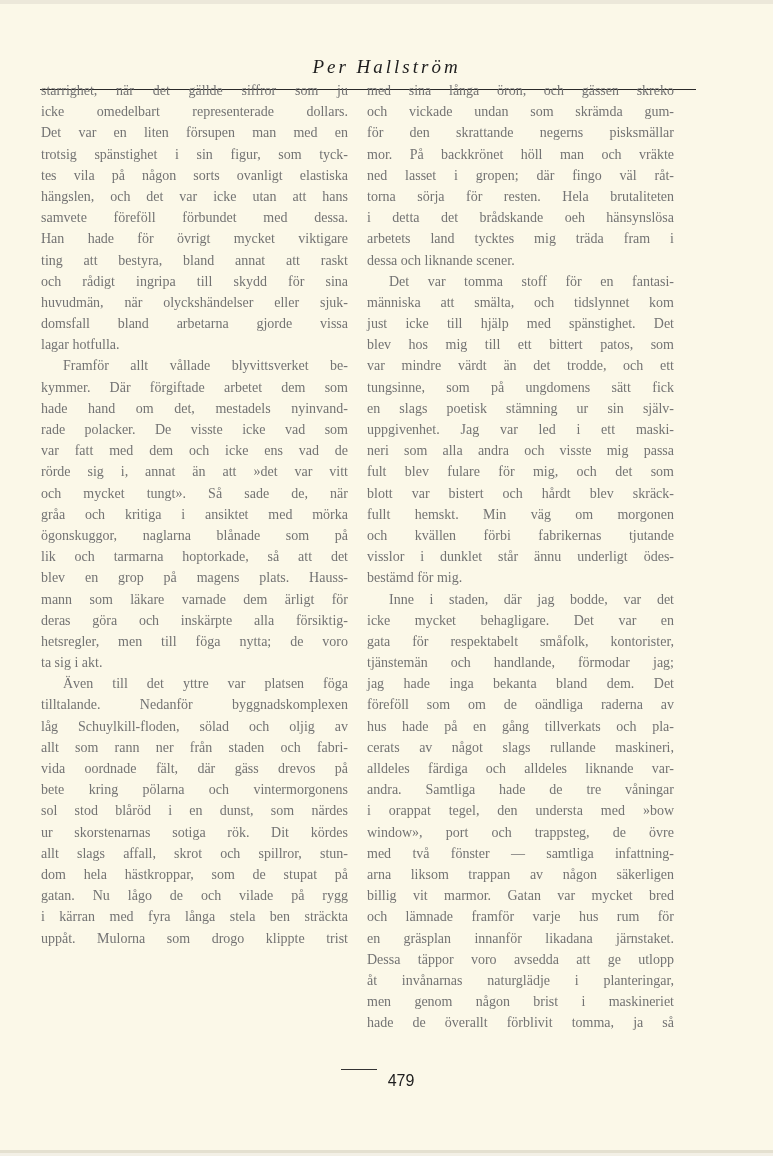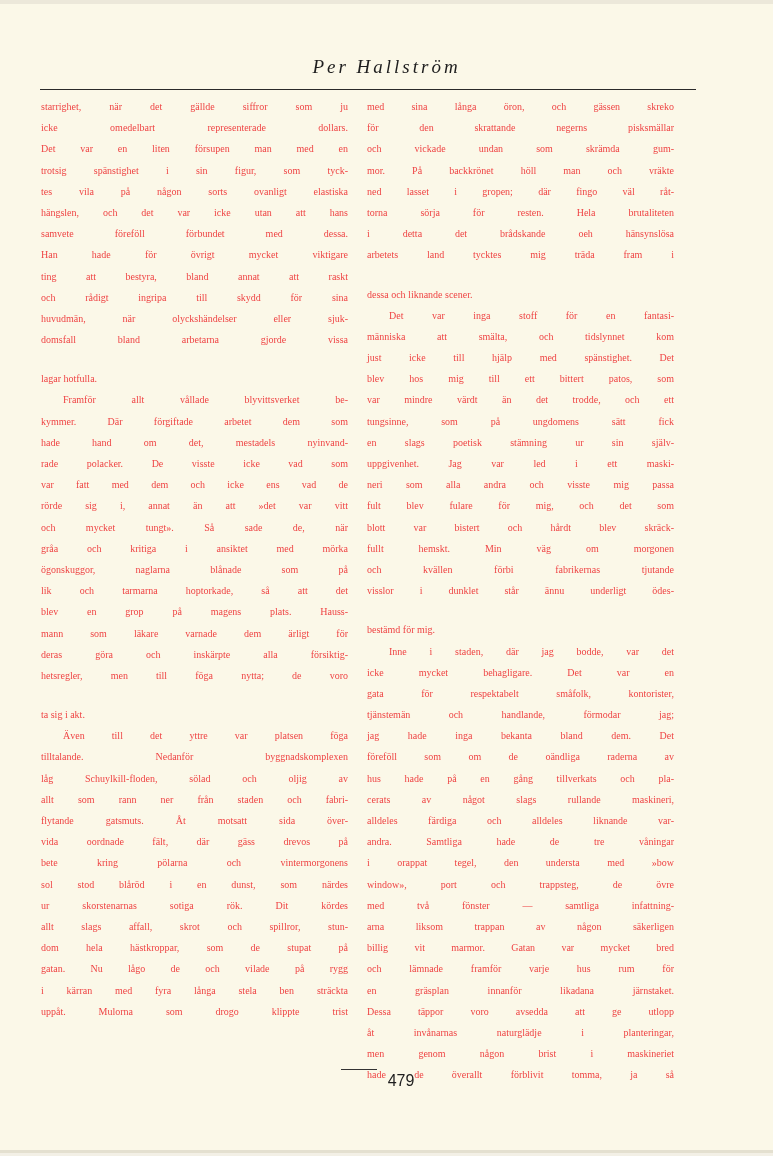--- a/index.html
+++ b/index.html
@@ -27,34 +27,34 @@
     font-style: italic;
     font-size: 19px;
     letter-spacing: 3px;
     color: #1e1e1e;
   }
   .header-rule {
     position: absolute; left: 40px; top: 89px; width: 656px; height: 0;
     border-top: 1.5px solid #2a2a2a;
   }
   .column {
-    position: absolute; top: 96px; width: 307px;
+    position: absolute; top: 80px; width: 307px;
     font-family: "Liberation Serif", "DejaVu Serif", serif;
-    font-size: 10px;
+    font-size: 14px;
     line-height: 21.2px;
-    color: #ef4444;
+    color: #737373;
   }
   .col-left { left: 41px; }
   .col-right { left: 367px; }
   .line {
     display: block; white-space: nowrap;
     text-align: justify; text-align-last: justify;
     height: 21.2px;
   }
-  .line.last { text-align-last: left; margin-top: 18px; }
+  .line.last { text-align-last: left; }
   .line.indent { padding-left: 22px; }
   .footer-rule {
     position: absolute; left: 341px; top: 1069px; width: 36px; height: 0;
     border-top: 1.5px solid #333;
   }
   .page-number {
     position: absolute; left: 340px; top: 1072px; width: 40px;
     text-align: center;
     font-family: "Liberation Sans", "DejaVu Sans", sans-serif;
     font-size: 16px; color: #1e1e1e; margin-left: 41px;
@@ -95,42 +95,41 @@
       <span class="line">lik och tarmarna hoptorkade, så att det</span>
       <span class="line">blev en grop på magens plats. Hauss-</span>
       <span class="line">mann som läkare varnade dem ärligt för</span>
       <span class="line">deras göra och inskärpte alla försiktig-</span>
       <span class="line">hetsregler, men till föga nytta; de voro</span>
       <span class="line last">ta sig i akt.</span>
       <span class="line indent">Även till det yttre var platsen föga</span>
       <span class="line">tilltalande. Nedanför byggnadskomplexen</span>
       <span class="line">låg Schuylkill-floden, sölad och oljig av</span>
       <span class="line">allt som rann ner från staden och fabri-</span>
-      <span class="line">flytande gatsmuts. Åt motsatt sida över-</span>
       <span class="line">vida oordnade fält, där gäss drevos på</span>
       <span class="line">bete kring pölarna och vintermorgonens</span>
       <span class="line">sol stod blåröd i en dunst, som närdes</span>
       <span class="line">ur skorstenarnas sotiga rök. Dit kördes</span>
       <span class="line">allt slags affall, skrot och spillror, stun-</span>
       <span class="line">dom hela hästkroppar, som de stupat på</span>
       <span class="line">gatan. Nu lågo de och vilade på rygg</span>
       <span class="line">i kärran med fyra långa stela ben sträckta</span>
       <span class="line">uppåt. Mulorna som drogo klippte trist</span>
     </div>
   <div class="column col-right" id="col-right">
       <span class="line">med sina långa öron, och gässen skreko</span>
+      <span class="line">och vickade undan som skrämda gum-</span>
       <span class="line">för den skrattande negerns pisksmällar</span>
-      <span class="line">och vickade undan som skrämda gum-</span>
       <span class="line">mor. På backkrönet höll man och vräkte</span>
       <span class="line">ned lasset i gropen; där fingo väl råt-</span>
       <span class="line">torna sörja för resten. Hela brutaliteten</span>
       <span class="line">i detta det brådskande oeh hänsynslösa</span>
       <span class="line">arbetets land tycktes mig träda fram i</span>
       <span class="line last">dessa och liknande scener.</span>
-      <span class="line indent">Det var inga stoff för en fantasi-</span>
+      <span class="line indent">Det var tomma stoff för en fantasi-</span>
       <span class="line">människa att smälta, och tidslynnet kom</span>
       <span class="line">just icke till hjälp med spänstighet. Det</span>
       <span class="line">blev hos mig till ett bittert patos, som</span>
       <span class="line">var mindre värdt än det trodde, och ett</span>
       <span class="line">tungsinne, som på ungdomens sätt fick</span>
       <span class="line">en slags poetisk stämning ur sin själv-</span>
       <span class="line">uppgivenhet. Jag var led i ett maski-</span>
       <span class="line">neri som alla andra och visste mig passa</span>
       <span class="line">fult blev fulare för mig, och det som</span>
       <span class="line">blott var bistert och hårdt blev skräck-</span>

